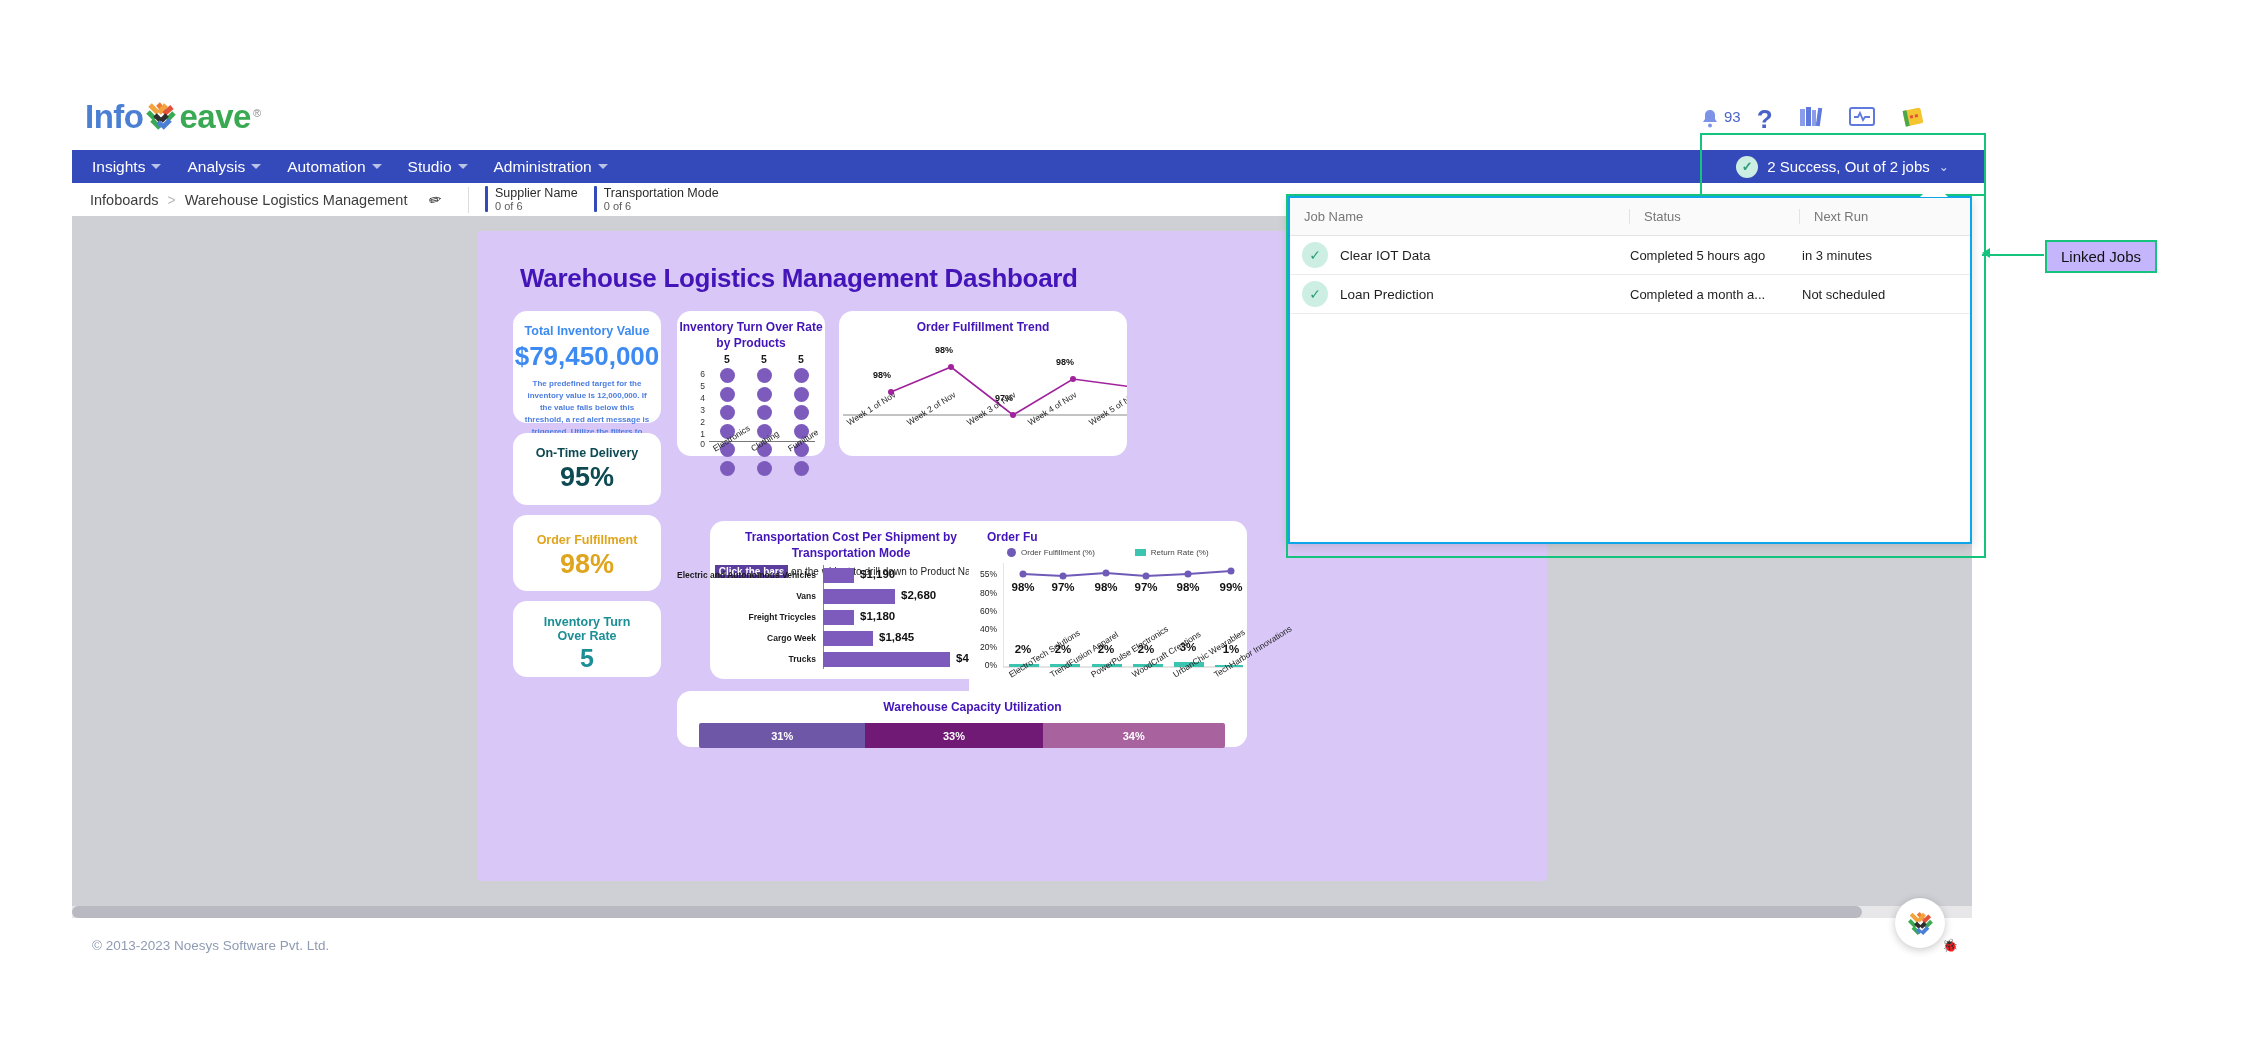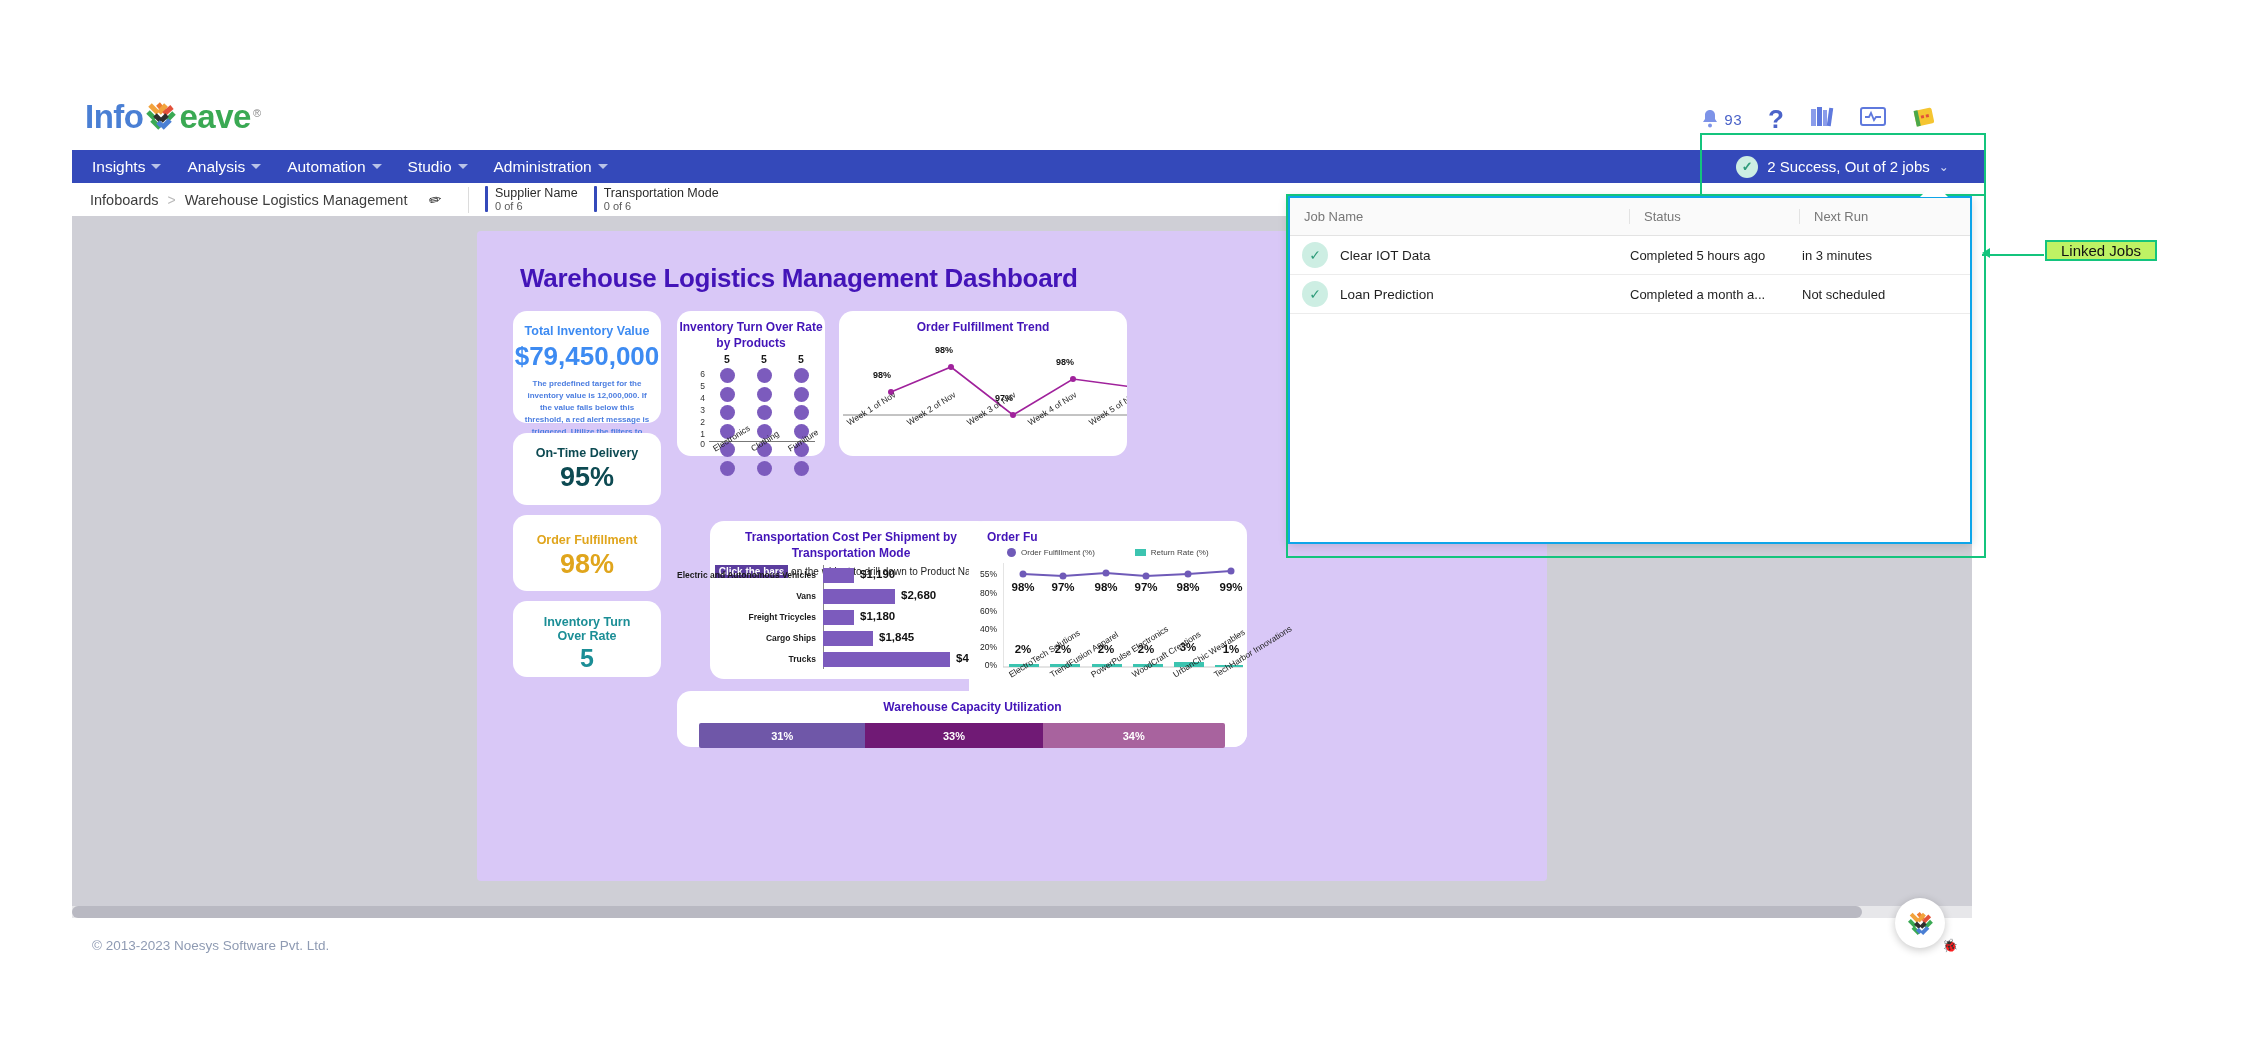--- a/index.html
+++ b/index.html
@@ -110,22 +110,22 @@
   .jr-name { width:340px; display:flex; align-items:center; padding-left:12px; }
   .jr-ic { width:26px;height:26px;border-radius:50%; background:#cdeee3; color:#2e9b7a; display:flex;
     align-items:center; justify-content:center; font-size:14px; margin-right:12px; }
   .jr-txt { font-size:13.5px; color:#1f1f1f; }
   .jr-status { width:170px; font-size:13px; color:#1f1f1f; }
   .jr-next { flex:1; font-size:13px; color:#1f1f1f; padding-left:2px; }
 
   .hl-box { position:absolute; border:2px solid #14c47d; pointer-events:none; }
 
   
-  .ann { position:absolute; left:2045px; top:240px; border:2px solid #14c47d; background:#bef264;
-    padding:0 14px; font-size:15px; color:#111; }
+  .ann { position:absolute; left:2045px; top:240px; border:2px solid #14c47d; background:#c4b5fd;
+    padding:6px 14px; font-size:15px; color:#111; }
   .ann-line { position:absolute; left:1982px; top:254px; width:62px; height:2px; background:#14c47d; }
   .ann-head { position:absolute; left:1982px; top:248px; width:0;height:0;
     border-top:5px solid transparent; border-bottom:5px solid transparent; border-right:8px solid #14c47d; }
 
   
   .hscroll { position:absolute; left:72px; top:906px; width:1900px; height:12px; background:#e7e7ea; }
   .hscroll-thumb { position:absolute; left:0; top:0; height:12px; width:1790px; background:#b9b9c2; border-radius:6px; }
 
   
   .footer { position:absolute; left:0; top:918px; width:2254px; height:119px; background:#fff; }
@@ -156,21 +156,21 @@
           <path d="M26 19 L18 27" stroke="#4a7fd4"></path>
           <path d="M14 21 L18 25" stroke="#4a7fd4"></path>
         </g>
       </svg>
     </span>
     <span class="logo-text logo-eave">eave</span>
     <span class="logo-reg">®</span>
   </div>
 
   <div style="position:absolute; left:1700px; top:105px; display:flex; align-items:center;">
-    <div style="display:flex; align-items:flex-end; margin-right:26px; cursor:pointer;font-family:Liberation Mono, monospace;">
+    <div style="display:flex; align-items:flex-start; margin-right:16px; cursor:pointer;">
       <svg width="20" height="22" viewBox="0 0 20 22">
           <path d="M10 2c-3 0-5 2.2-5 5v4l-2 3h14l-2-3V7c0-2.8-2-5-5-5z" fill="#7d93e8"></path>
           <circle cx="10" cy="17.5" r="2" fill="#7d93e8"></circle>
         </svg>
       <span style="font-size:15px;color:#4b63c9;margin-left:4px;">93</span>
     </div>
     <div style="margin-right:26px; cursor:pointer; color:#4b63c9; font-size:26px; font-weight:700; line-height:1;">?</div>
     <div style="margin-right:26px; cursor:pointer;">
       <svg width="24" height="22" viewBox="0 0 24 22">
         <rect x="1" y="3" width="5" height="17" fill="#8a9cea"></rect>
@@ -365,21 +365,21 @@
             <span class="hb-lab">Vans</span>
             <div class="hb-bar" style="width:72px;"></div>
             <span class="hb-val" style="left:72px;">$2,680</span>
           </div>
           <div class="hb-row" style="left:113px; top:45px;">
             <span class="hb-lab">Freight Tricycles</span>
             <div class="hb-bar" style="width:31px;"></div>
             <span class="hb-val" style="left:31px;">$1,180</span>
           </div>
           <div class="hb-row" style="left:113px; top:66px;">
-            <span class="hb-lab">Cargo Ships</span>
+            <span class="hb-lab">Cargo Week</span>
             <div class="hb-bar" style="width:50px;"></div>
             <span class="hb-val" style="left:50px;">$1,845</span>
           </div>
           <div class="hb-row" style="left:113px; top:87px;">
             <span class="hb-lab">Trucks</span>
             <div class="hb-bar" style="width:127px;"></div>
             <span class="hb-val" style="left:127px;">$4,720</span>
           </div>
         </div>
       </div>

